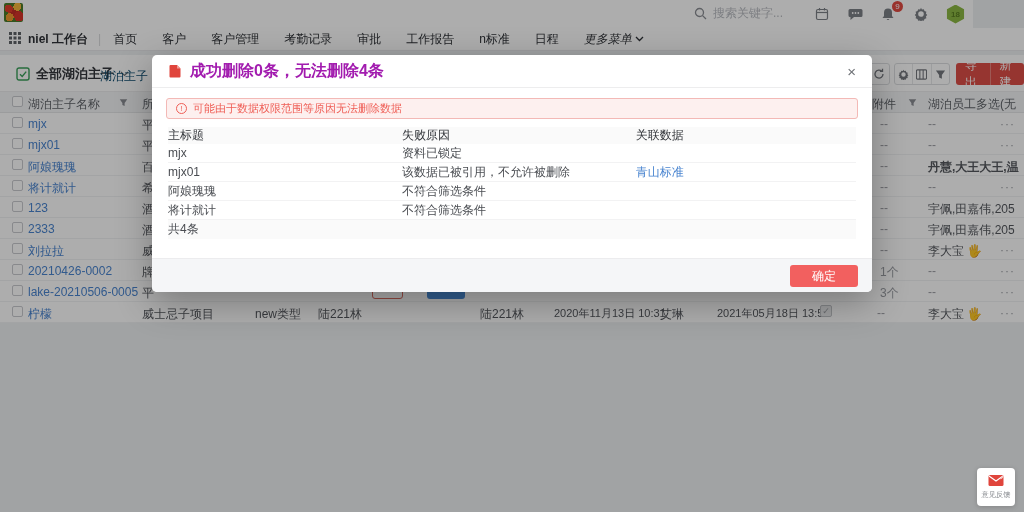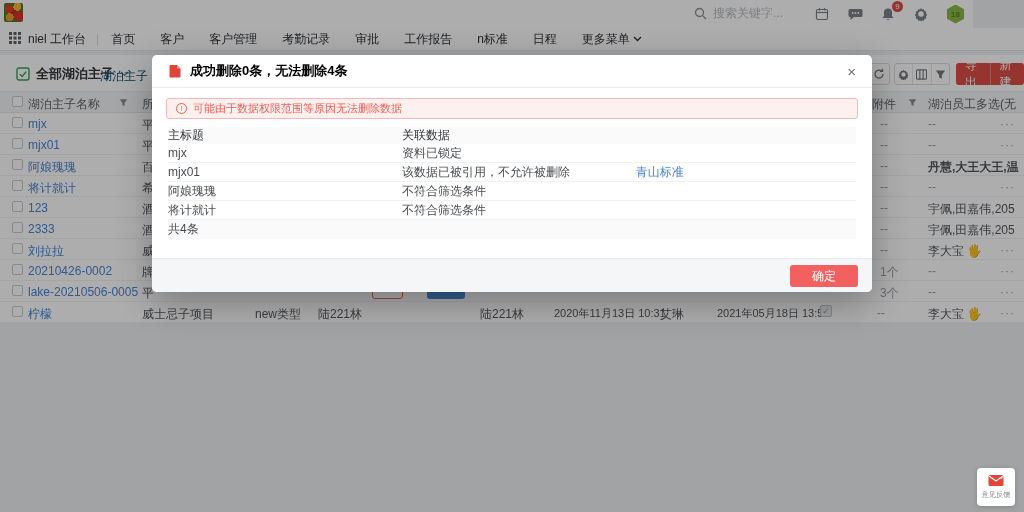--- a/index.html
+++ b/index.html
@@ -24,25 +24,25 @@
   .tico { position:relative; width:16px; height:16px; display:flex; align-items:center; justify-content:center; color:#7d8086; }
   .badge { position:absolute; top:-5px; right:-7px; min-width:11px; height:11px; padding:0 2px; background:#e24a42; color:#fff;
            border-radius:6px; font-size:8px; line-height:11px; text-align:center; }
   .avatar { width:19px; height:19px; background:#8cb944; clip-path:polygon(50% 0,95% 25%,95% 75%,50% 100%,5% 75%,5% 25%);
             display:flex; align-items:center; justify-content:center; color:#5b7f23; font-size:8px; font-weight:bold; }
 
   
   .navbar { position:absolute; top:28px; left:0; width:1024px; height:23px; background:#fff; border-bottom:1px solid #e7e8ea;
             display:flex; align-items:center; font-size:12px; color:#2f3237; }
   .grid-ico { margin:0 7px 0 9px; display:block; }
-  .workspace { font-weight:normal; margin-right:10px; }
+  .workspace { font-weight:bold; margin-right:10px; }
   .nav-divider { color:#d9dadc; margin-right:12px; }
   .nav-items { display:flex; align-items:center; gap:25px; }
   .nav-item { cursor:pointer; white-space:nowrap; }
-  .nav-more { display:flex; align-items:center; gap:3px; margin-left:25px; cursor:pointer; }
+  .nav-more { display:flex; align-items:center; gap:3px; margin-left:25px; cursor:pointer;font-style:italic; }
 
   
   .toolbar { position:absolute; top:55px; left:0; width:1024px; height:37px; background:#fff; border-bottom:1px solid #ececee; }
   .view-sel { position:absolute; left:16px; top:10px; display:flex; align-items:center; gap:6px; }
   .view-label { font-size:13px; font-weight:bold; color:#33363b; }
   .tab-label { position:absolute; left:100px; top:13px; font-size:12px; color:#0c4a6e; }
   .tb-btn { position:absolute; top:8px; height:22px; background:#fff; border:1px solid #dcdee1; border-radius:3px;
             display:flex; align-items:center; justify-content:center; color:#75787e; }
   .refresh-btn { left:868px; width:22px; font-size:13px; }
   .icon-group { position:absolute; left:894px; top:8px; height:22px; width:56px; border:1px solid #dcdee1; border-radius:3px;
@@ -73,21 +73,21 @@
   .hid-btn-cancel { position:absolute; left:372px; top:288px; width:31px; height:11px; background:#fff; border:1px solid #d96c62; border-radius:0 0 3px 3px; z-index:5; }
   .hid-btn-ok { position:absolute; left:427px; top:288px; width:38px; height:11px; background:#4b8bd5; border-radius:0 0 3px 3px; z-index:5; }
 
   
   .overlay { position:absolute; inset:0; background:rgba(0,0,0,0.32); z-index:20; }
 
   
   .modal { position:absolute; left:152px; top:55px; width:720px; height:237px; background:#fff; border-radius:5px; z-index:30;
            box-shadow:0 10px 36px rgba(0,0,0,0.3); }
   .m-header { height:33px; border-bottom:1px solid #ededee; display:flex; align-items:center; padding:0 16px; gap:8px; }
-  .m-title { font-size:13px; font-weight:bold; color:#000000; }
+  .m-title { font-size:16px; font-weight:bold; color:#a21caf; }
   .m-close { margin-left:auto; font-size:15px; color:#6f7277; cursor:pointer; line-height:1; }
   .m-alert { margin:10px 14px 0; height:21px; border:1px solid #f3b9b6; background:#fdf0ef; border-radius:3px;
              display:flex; align-items:center; gap:6px; padding:0 9px; font-size:11px; color:#ef5e56; }
   .m-alert-ico { width:11px; height:11px; border:1px solid #ef5e56; border-radius:50%; font-size:8px; line-height:10px; text-align:center; flex:none; }
   .m-table { margin:8px 16px 0; font-size:12px; }
   .mt-head { display:flex; background:#fafafa; height:17px; align-items:center; color:#33363b; }
   .mt-row { display:flex; height:19px; align-items:center; border-bottom:1px solid #f2f2f3; color:#4a4d52; }
   .mt-c1 { width:34%; } .mt-c2 { width:34%; } .mt-c3 { width:32%; }
   .mt-total { background:#fafafa; height:19px; display:flex; align-items:center; color:#4a4d52; }
   .m-footer { position:absolute; left:0; right:0; bottom:0; height:34px; background:#f5f6f8; border-top:1px solid #ececee;
@@ -347,20 +347,21 @@
       <span class="m-title">成功删除0条，无法删除4条</span>
       <span class="m-close">×</span>
     </div>
     <div class="m-alert">
       <span class="m-alert-ico">!</span>
       <span>可能由于数据权限范围等原因无法删除数据</span>
     </div>
     <div class="m-table">
       <div class="mt-head">
         <span class="mt-c1">主标题</span>
+        <span class="mt-c2">失败原因</span>
         <span class="mt-c3">关联数据</span>
       </div>
       <div id="mtbody">
           <div class="mt-row">
             <span class="mt-c1">mjx</span>
             <span class="mt-c2">资料已锁定</span>
             <span class="mt-c3"></span>
           </div>
           <div class="mt-row">
             <span class="mt-c1">mjx01</span>

